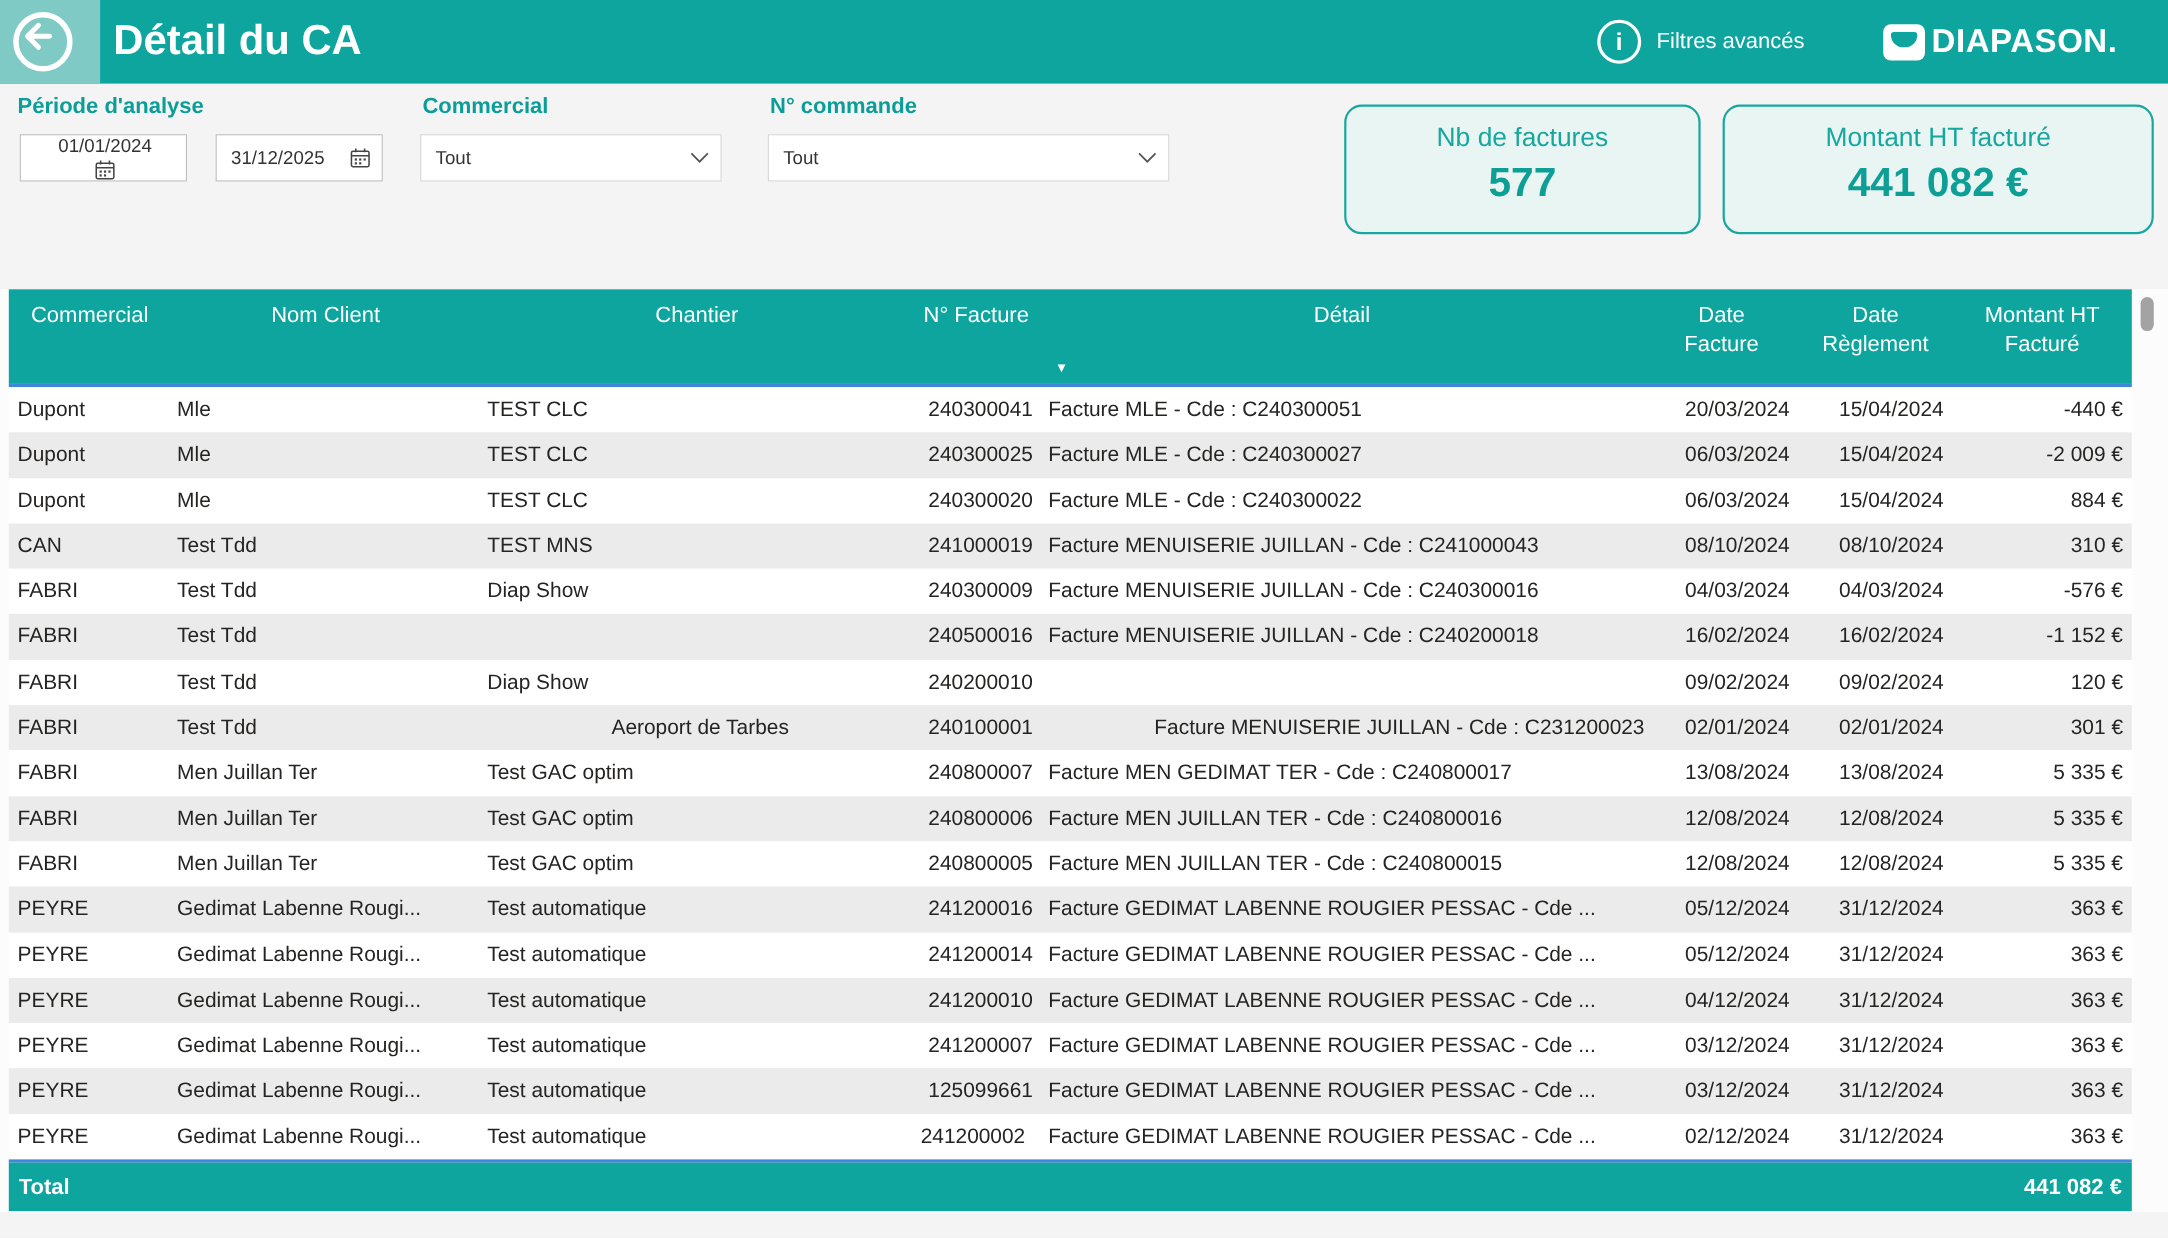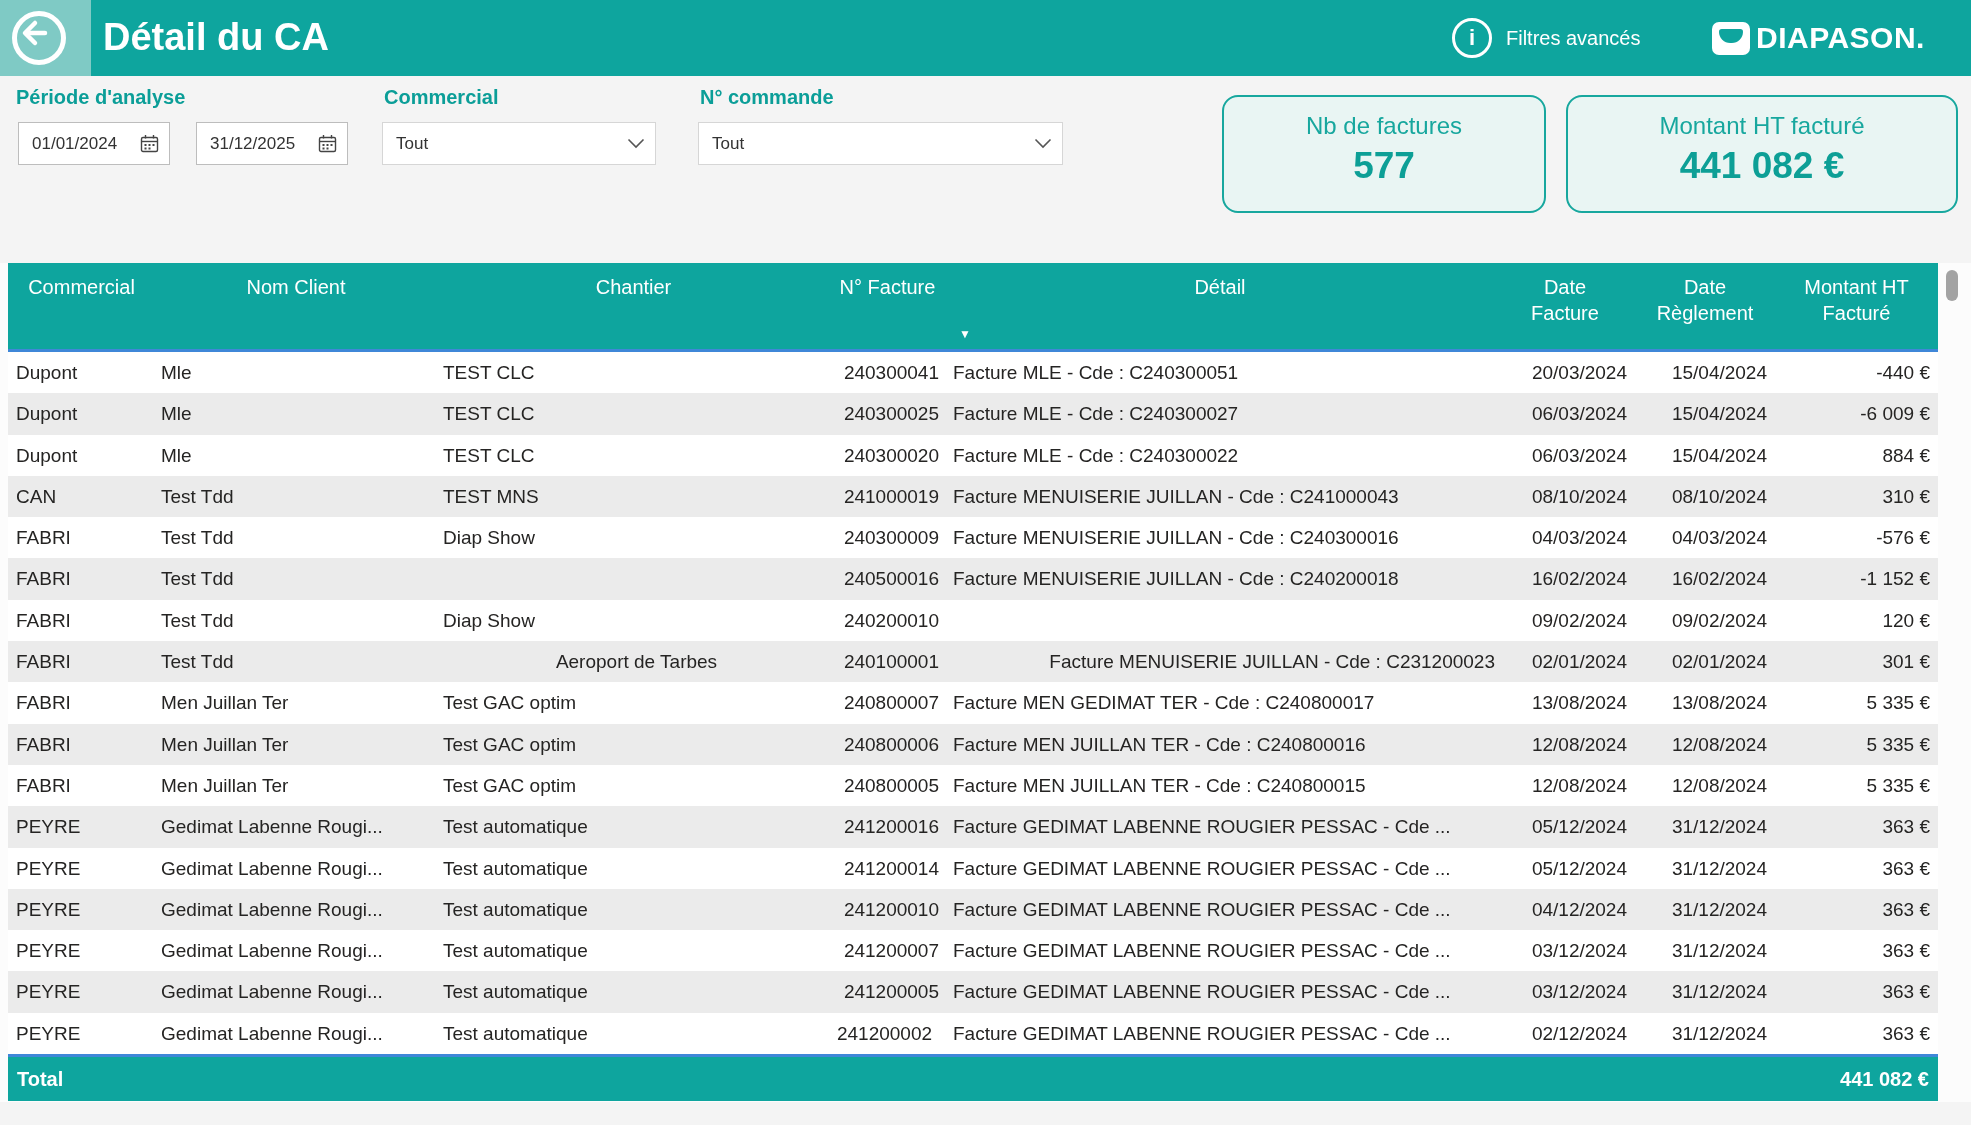--- a/index.html
+++ b/index.html
@@ -68,21 +68,21 @@
     </div>
     <div class="brand">
       <span class="brand-ico">
           <i></i>
         </span>
       <span class="brand-text">DIAPASON.</span>
     </div>
   </div>
 
   <div class="flabel" style="left:16px;">Période d'analyse</div>
-  <div class="finput" style="left:18px;width:152px;">
+  <div class="finput" style="left:18px;width:152px;flex-direction:column;">
     <span class="val">01/01/2024</span>
     <svg width="19" height="19" viewBox="0 0 19 19">
       <rect x="1.5" y="3.5" width="16" height="14" rx="1.5" fill="none" stroke="#444" stroke-width="1.4"></rect>
       <line x1="1.5" y1="7.5" x2="17.5" y2="7.5" stroke="#444" stroke-width="1.4"></line>
       <line x1="5.5" y1="1" x2="5.5" y2="4.5" stroke="#444" stroke-width="1.4"></line>
       <line x1="13.5" y1="1" x2="13.5" y2="4.5" stroke="#444" stroke-width="1.4"></line>
       <rect x="4.5" y="10" width="2" height="2" fill="#444"></rect>
         <rect x="8.5" y="10" width="2" height="2" fill="#444"></rect>
       <rect x="12.5" y="10" width="2" height="2" fill="#444"></rect>
         <rect x="4.5" y="13.5" width="2" height="2" fill="#444"></rect>
@@ -179,21 +179,21 @@
           <div class="tcell" style="width: 163px; text-align: right; padding-right: 8px;">-440 €</div>
         </div>
         <div class="trow">
           <div class="tcell" style="width: 147px; text-align: left; padding-left: 8px;">Dupont</div>
           <div class="tcell" style="width: 282px; text-align: left; padding-left: 6px;">Mle</div>
           <div class="tcell" style="width: 393px; text-align: left; padding-left: 6px;">TEST CLC</div>
           <div class="tcell" style="width: 115px; text-align: right; padding-right: 6px;">240300025</div>
           <div class="tcell" style="width: 550px; text-align: left; padding-left: 8px;">Facture MLE - Cde : C240300027</div>
           <div class="tcell" style="width: 140px; text-align: right; padding-right: 8px;">06/03/2024</div>
           <div class="tcell" style="width: 140px; text-align: right; padding-right: 8px;">15/04/2024</div>
-          <div class="tcell" style="width: 163px; text-align: right; padding-right: 8px;">-6 009 €</div>
+          <div class="tcell" style="width: 163px; text-align: right; padding-right: 8px;">-2 009 €</div>
         </div>
         <div class="trow">
           <div class="tcell" style="width: 147px; text-align: left; padding-left: 8px;">Dupont</div>
           <div class="tcell" style="width: 282px; text-align: left; padding-left: 6px;">Mle</div>
           <div class="tcell" style="width: 393px; text-align: left; padding-left: 6px;">TEST CLC</div>
           <div class="tcell" style="width: 115px; text-align: right; padding-right: 6px;">240300020</div>
           <div class="tcell" style="width: 550px; text-align: left; padding-left: 8px;">Facture MLE - Cde : C240300022</div>
           <div class="tcell" style="width: 140px; text-align: right; padding-right: 8px;">06/03/2024</div>
           <div class="tcell" style="width: 140px; text-align: right; padding-right: 8px;">15/04/2024</div>
           <div class="tcell" style="width: 163px; text-align: right; padding-right: 8px;">884 €</div>
@@ -315,21 +315,21 @@
           <div class="tcell" style="width: 115px; text-align: right; padding-right: 6px;">241200007</div>
           <div class="tcell" style="width: 550px; text-align: left; padding-left: 8px;">Facture GEDIMAT LABENNE ROUGIER PESSAC - Cde ...</div>
           <div class="tcell" style="width: 140px; text-align: right; padding-right: 8px;">03/12/2024</div>
           <div class="tcell" style="width: 140px; text-align: right; padding-right: 8px;">31/12/2024</div>
           <div class="tcell" style="width: 163px; text-align: right; padding-right: 8px;">363 €</div>
         </div>
         <div class="trow">
           <div class="tcell" style="width: 147px; text-align: left; padding-left: 8px;">PEYRE</div>
           <div class="tcell" style="width: 282px; text-align: left; padding-left: 6px;">Gedimat Labenne Rougi...</div>
           <div class="tcell" style="width: 393px; text-align: left; padding-left: 6px;">Test automatique</div>
-          <div class="tcell" style="width: 115px; text-align: right; padding-right: 6px;">241200005</div>
+          <div class="tcell" style="width: 115px; text-align: right; padding-right: 6px;">125099661</div>
           <div class="tcell" style="width: 550px; text-align: left; padding-left: 8px;">Facture GEDIMAT LABENNE ROUGIER PESSAC - Cde ...</div>
           <div class="tcell" style="width: 140px; text-align: right; padding-right: 8px;">03/12/2024</div>
           <div class="tcell" style="width: 140px; text-align: right; padding-right: 8px;">31/12/2024</div>
           <div class="tcell" style="width: 163px; text-align: right; padding-right: 8px;">363 €</div>
         </div>
         <div class="trow">
           <div class="tcell" style="width: 147px; text-align: left; padding-left: 8px;">PEYRE</div>
           <div class="tcell" style="width: 282px; text-align: left; padding-left: 6px;">Gedimat Labenne Rougi...</div>
           <div class="tcell" style="width: 393px; text-align: left; padding-left: 6px;">Test automatique</div>
           <div class="tcell" style="width: 115px; text-align: center; padding-right: 6px;">241200002</div>

